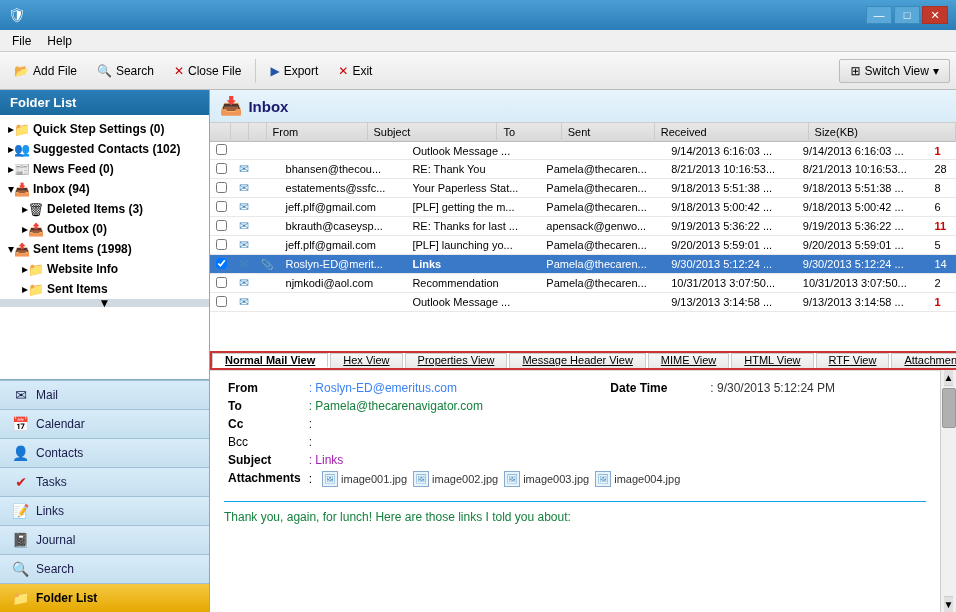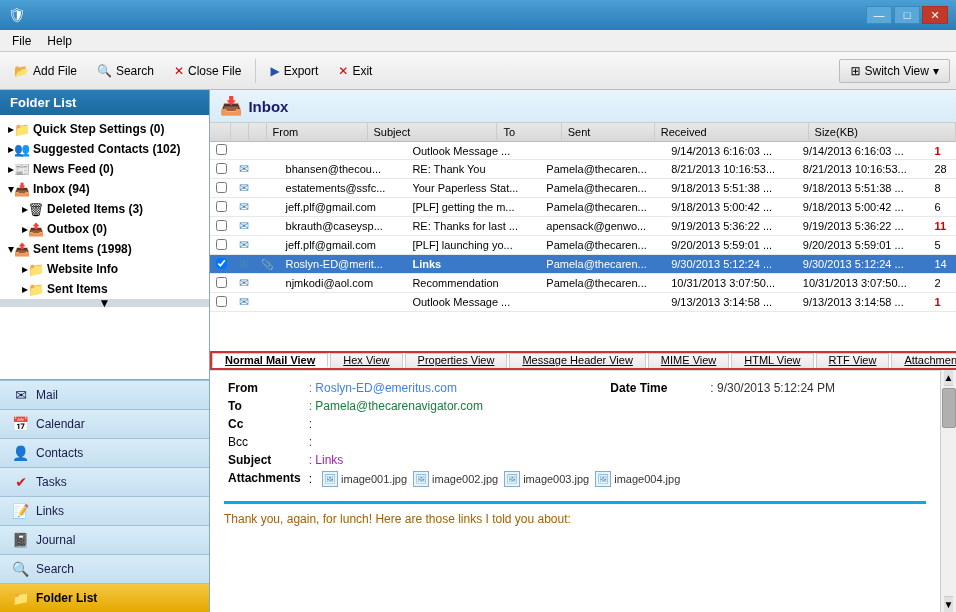--- a/index.html
+++ b/index.html
@@ -58,21 +58,21 @@
     .mail-icon { font-size: 12px; color: #666; }
     .mail-icon.envelope { color: #4488bb; }
     .view-tab { padding: 0 12px; font-size: 11px; cursor: pointer; border: 1px solid #ccc; border-bottom: none; margin-right: 2px; background: linear-gradient(to bottom, #f8f8f8, #e8e8e8); white-space: nowrap; text-decoration: underline; }
     .view-tab.active { background: white; border-bottom: 2px solid white; font-weight: bold; }
 
     
     .preview-pane { flex: 1; background: white; padding: 8px 14px; overflow: auto; font-size: 12px; border-top: 1px solid #ddd; }
     .attachments-row { display: flex; align-items: center; gap: 6px; flex-wrap: wrap; }
     .attachment-item { display: flex; align-items: center; gap: 3px; font-size: 11px; color: #333; }
     .attach-img-icon { width: 16px; height: 16px; background: #e8f4fc; border: 1px solid #88aacc; display: inline-flex; align-items: center; justify-content: center; font-size: 9px; color: #4488bb; }
-    .preview-body { margin-top: 12px; font-size: 12px; color: #a16207; border-top: 3px solid #0ea5e9; padding-top: 8px; }
+    .preview-body { margin-top: 12px; font-size: 12px; color: #15803d; border-top: 1px solid #0ea5e9; padding-top: 8px; }
     .scroll-up { height: 16px; background: #e0e0e0; border-bottom: 1px solid #ccc; display: flex; align-items: center; justify-content: center; cursor: pointer; font-size: 10px; }
     .scroll-down { height: 16px; background: #e0e0e0; border-top: 1px solid #ccc; display: flex; align-items: center; justify-content: center; cursor: pointer; font-size: 10px; margin-top: auto; }
     .scroll-thumb { width: 14px; height: 40px; background: #b0b0b0; border: 1px solid #999; border-radius: 2px; margin: 2px auto; cursor: pointer; }
 
     .email-list-container { display: flex; flex-direction: column; flex: none; height: 228px; }
     .email-list-body { overflow-y: auto; flex: 1; }
 
     
     .preview-wrapper { flex: 1; display: flex; overflow: hidden; }
     .preview-scroll { width: 16px; background: #f0f0f0; border-left: 1px solid #ccc; display: flex; flex-direction: column; align-items: center; }

